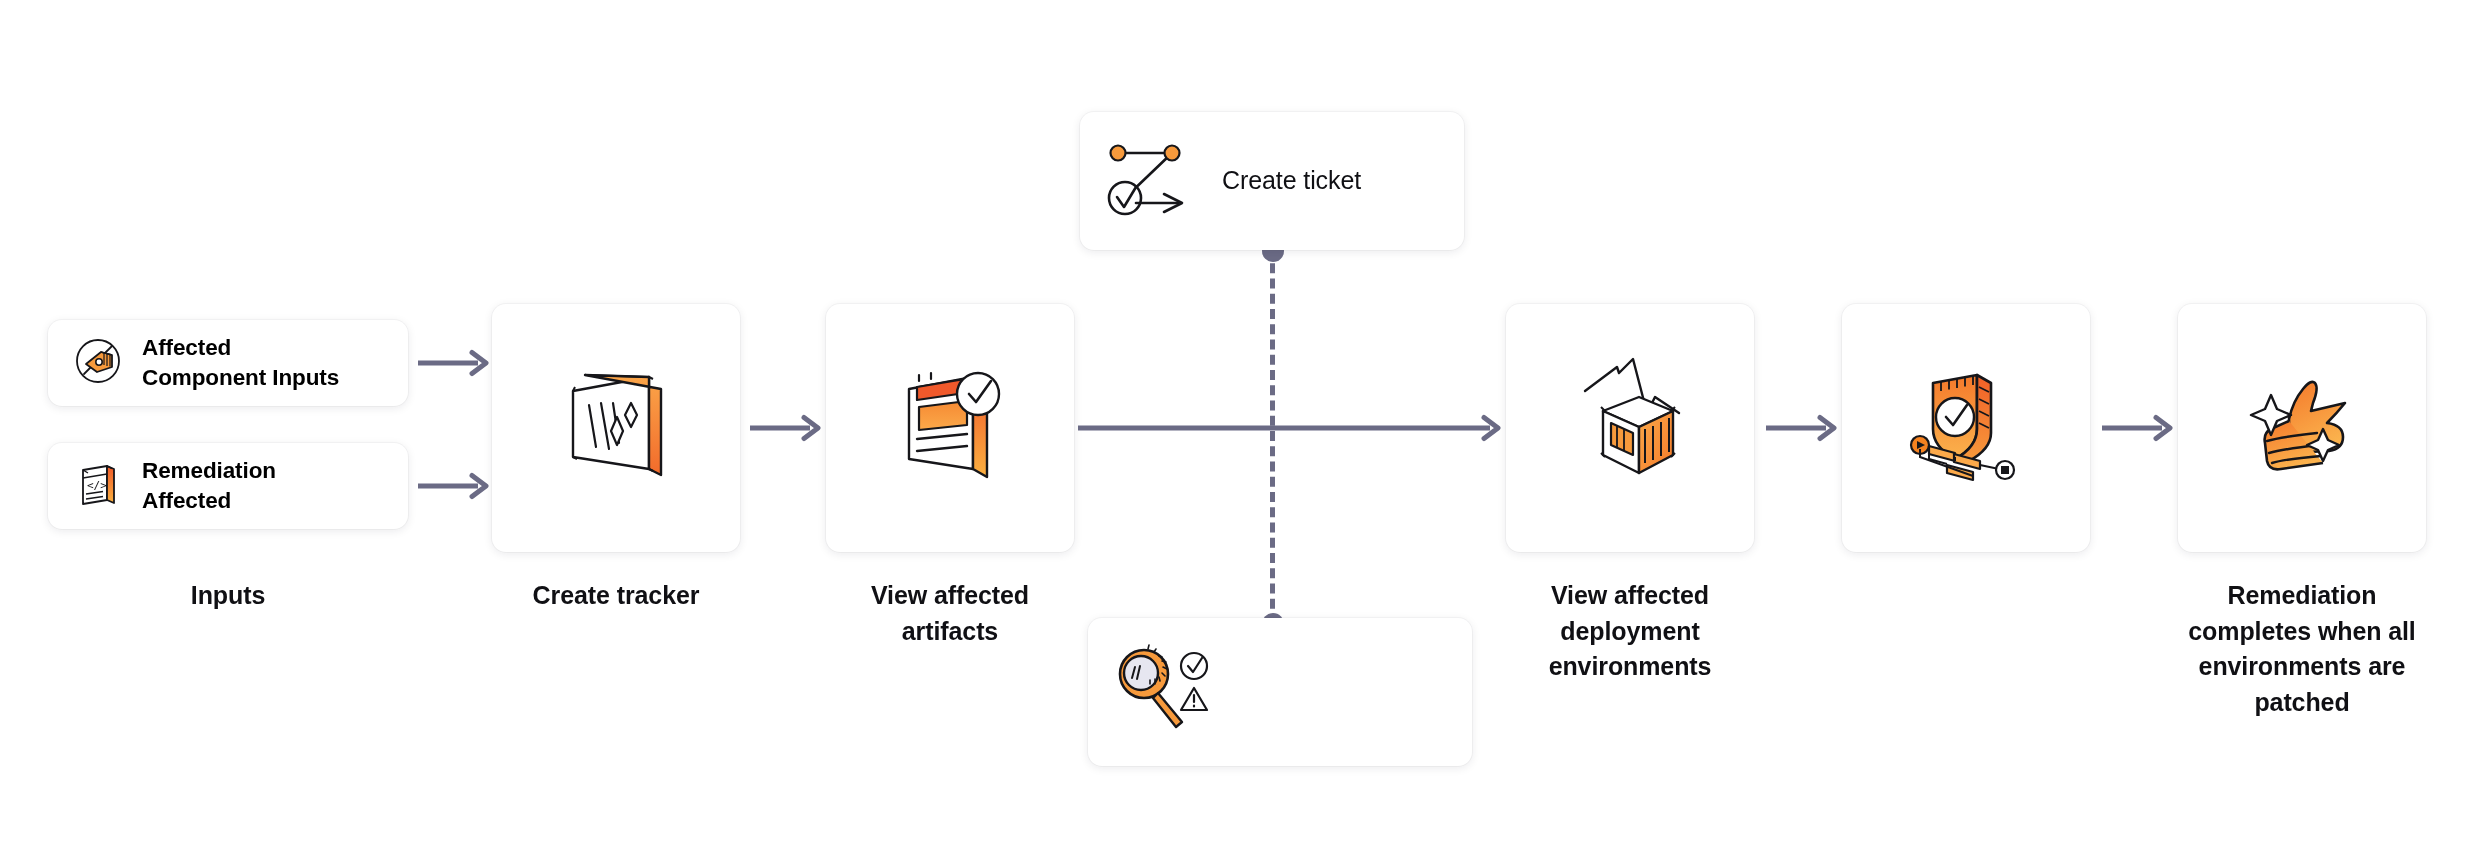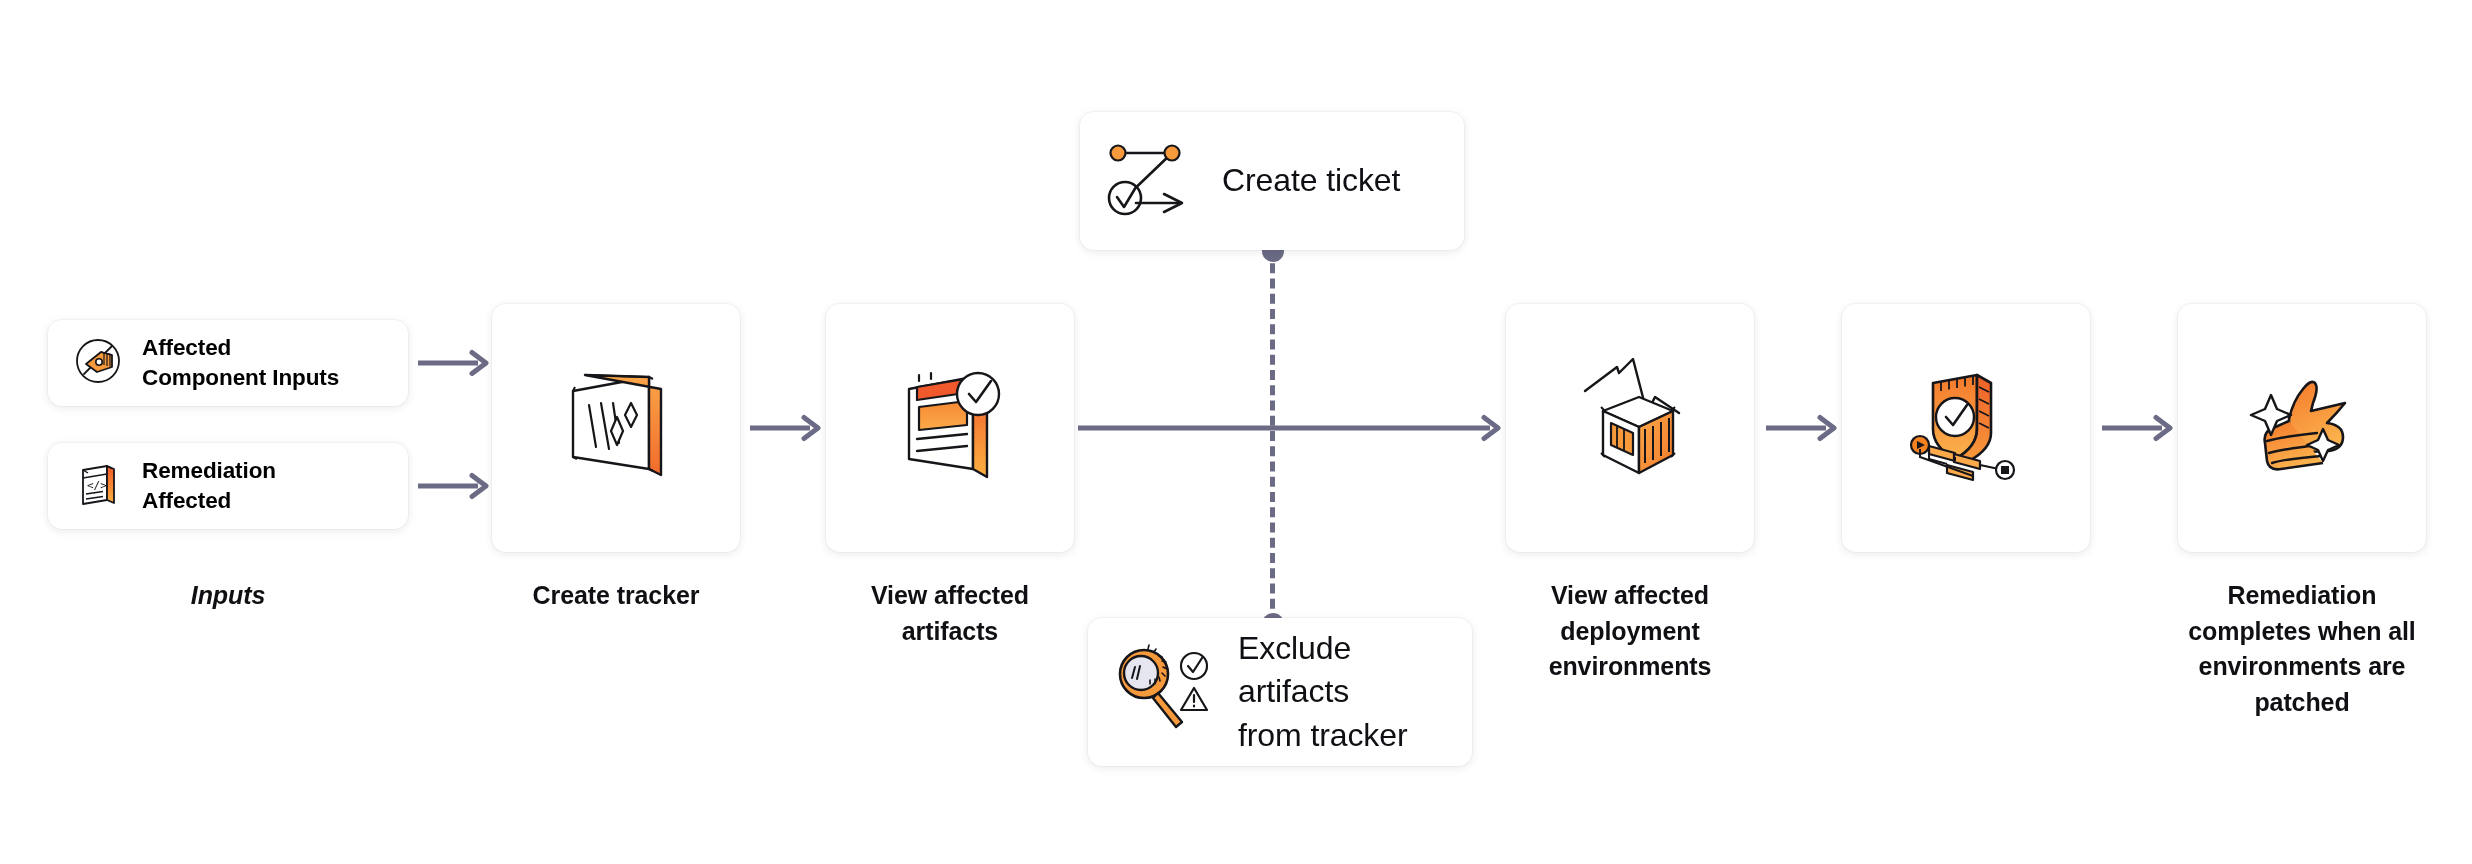--- a/index.html
+++ b/index.html
@@ -19,21 +19,21 @@
   .card.square{width:248px;height:248px;display:flex;align-items:center;justify-content:center;}
   .card.chip{display:flex;align-items:center;gap:16px;padding:0 22px;}
 
   .caption{
     position:absolute;text-align:center;font-weight:700;font-size:25px;
     line-height:1.42;letter-spacing:-.1px;color:#101014;
   }
   .chip-label{
     font-weight:700;font-size:22.5px;line-height:1.33;letter-spacing:-.1px;color:#000000;
   }
-  .side-label{font-weight:500;font-size:32px;line-height:1.35;letter-spacing:-.1px;color:#101014;}
+  .side-label{font-weight:500;font-size:25px;line-height:1.35;letter-spacing:-.1px;color:#101014;}
 
   .icon{display:block;}
 
   
   .conn{position:absolute;}
   .dashline{position:absolute;width:0;border-left:5px dashed #6b6b85;}
   .node{position:absolute;width:22px;height:22px;border-radius:50%;background:#6b6b85;}
 </style>
 </head>
 <body>
@@ -73,21 +73,21 @@
           </linearGradient>
         </defs>
       </svg>
     </span>
     <span class="chip-label">
       <span>Remediation</span><br>
       <span>Affected</span>
     </span>
   </div>
 
-  <div class="caption" style="left:48px;top:578px;width:360px;font-style:italic;">Inputs</div>
+  <div class="caption" style="left:48px;top:578px;width:360px;">Inputs</div>
 
   <svg class="conn" style="left:418px;top:347px;" width="76" height="32" viewBox="0 0 76 32">
     <path d="M0 16 H60" stroke="#6b6b85" stroke-width="5"></path>
     <path d="M54 5.5 L68 16 L54 26.5" fill="none" stroke="#6b6b85" stroke-width="5" stroke-linecap="round" stroke-linejoin="round"></path>
   </svg>
   <svg class="conn" style="left:418px;top:470px;" width="76" height="32" viewBox="0 0 76 32">
     <path d="M0 16 H60" stroke="#6b6b85" stroke-width="5"></path>
     <path d="M54 5.5 L68 16 L54 26.5" fill="none" stroke="#6b6b85" stroke-width="5" stroke-linecap="round" stroke-linejoin="round"></path>
   </svg>
 
@@ -178,24 +178,20 @@
         <circle cx="31" cy="35" r="17" fill="#E6E6F0" stroke="#16161a" stroke-width="2.4"></circle>
         <path d="M40 42 L40 46 M45 41 L45 46 M49 39 L50 43 M52 35 L55 38 M53 29 L57 31
                  M52 23 L56 24 M49 18 L52 19 M44 14 L46 11 M38 11 L39 7" stroke="#16161a" stroke-width="1.6" stroke-linecap="round"></path>
         <path d="M25 29 L22 40 M30 28 L27 41" stroke="#16161a" stroke-width="2" stroke-linecap="round"></path>
         <path d="M48 55 L72 84 L66 89 L43 60 Z" fill="#F79A3C" stroke="#16161a" stroke-width="2.4" stroke-linejoin="round"></path>
         <circle cx="84" cy="28" r="13" fill="#ffffff" stroke="#16161a" stroke-width="2.2"></circle>
         <path d="M78 28 L83 34 L92 20" fill="none" stroke="#16161a" stroke-width="2.2" stroke-linecap="round" stroke-linejoin="round"></path>
         <path d="M84 50 L97 72 L71 72 Z" fill="#ffffff" stroke="#16161a" stroke-width="2.2" stroke-linejoin="round"></path>
         <path d="M84 57 L84 64 M84 67.5 L84 68.5" stroke="#16161a" stroke-width="2.2" stroke-linecap="round"></path>
       </svg>
-    </span>
-    <span class="side-label">
-      <span>Exclude artifacts</span><br>
-      <span>from tracker</span>
     </span>
   </div>
 
   <div class="card square" style="left:1506px;top:304px;">
     <span class="icon">
       <svg width="150" height="150" viewBox="0 0 150 150">
         <path d="M30 40 L62 16 L64 22 L78 8 L92 62 L100 46 L124 62" fill="none" stroke="#16161a" stroke-width="2.4" stroke-linecap="round" stroke-linejoin="round"></path>
         <path d="M48 60 L84 46 L118 60 L84 76 Z" fill="#ffffff" stroke="#16161a" stroke-width="2.4" stroke-linejoin="round"></path>
         <path d="M48 60 L48 104 L84 122 L84 76 Z" fill="#ffffff" stroke="#16161a" stroke-width="2.4" stroke-linejoin="round"></path>
         <path d="M84 76 L118 60 L118 104 L84 122 Z" fill="url(#gradEnv)" stroke="#16161a" stroke-width="2.4" stroke-linejoin="round"></path>

